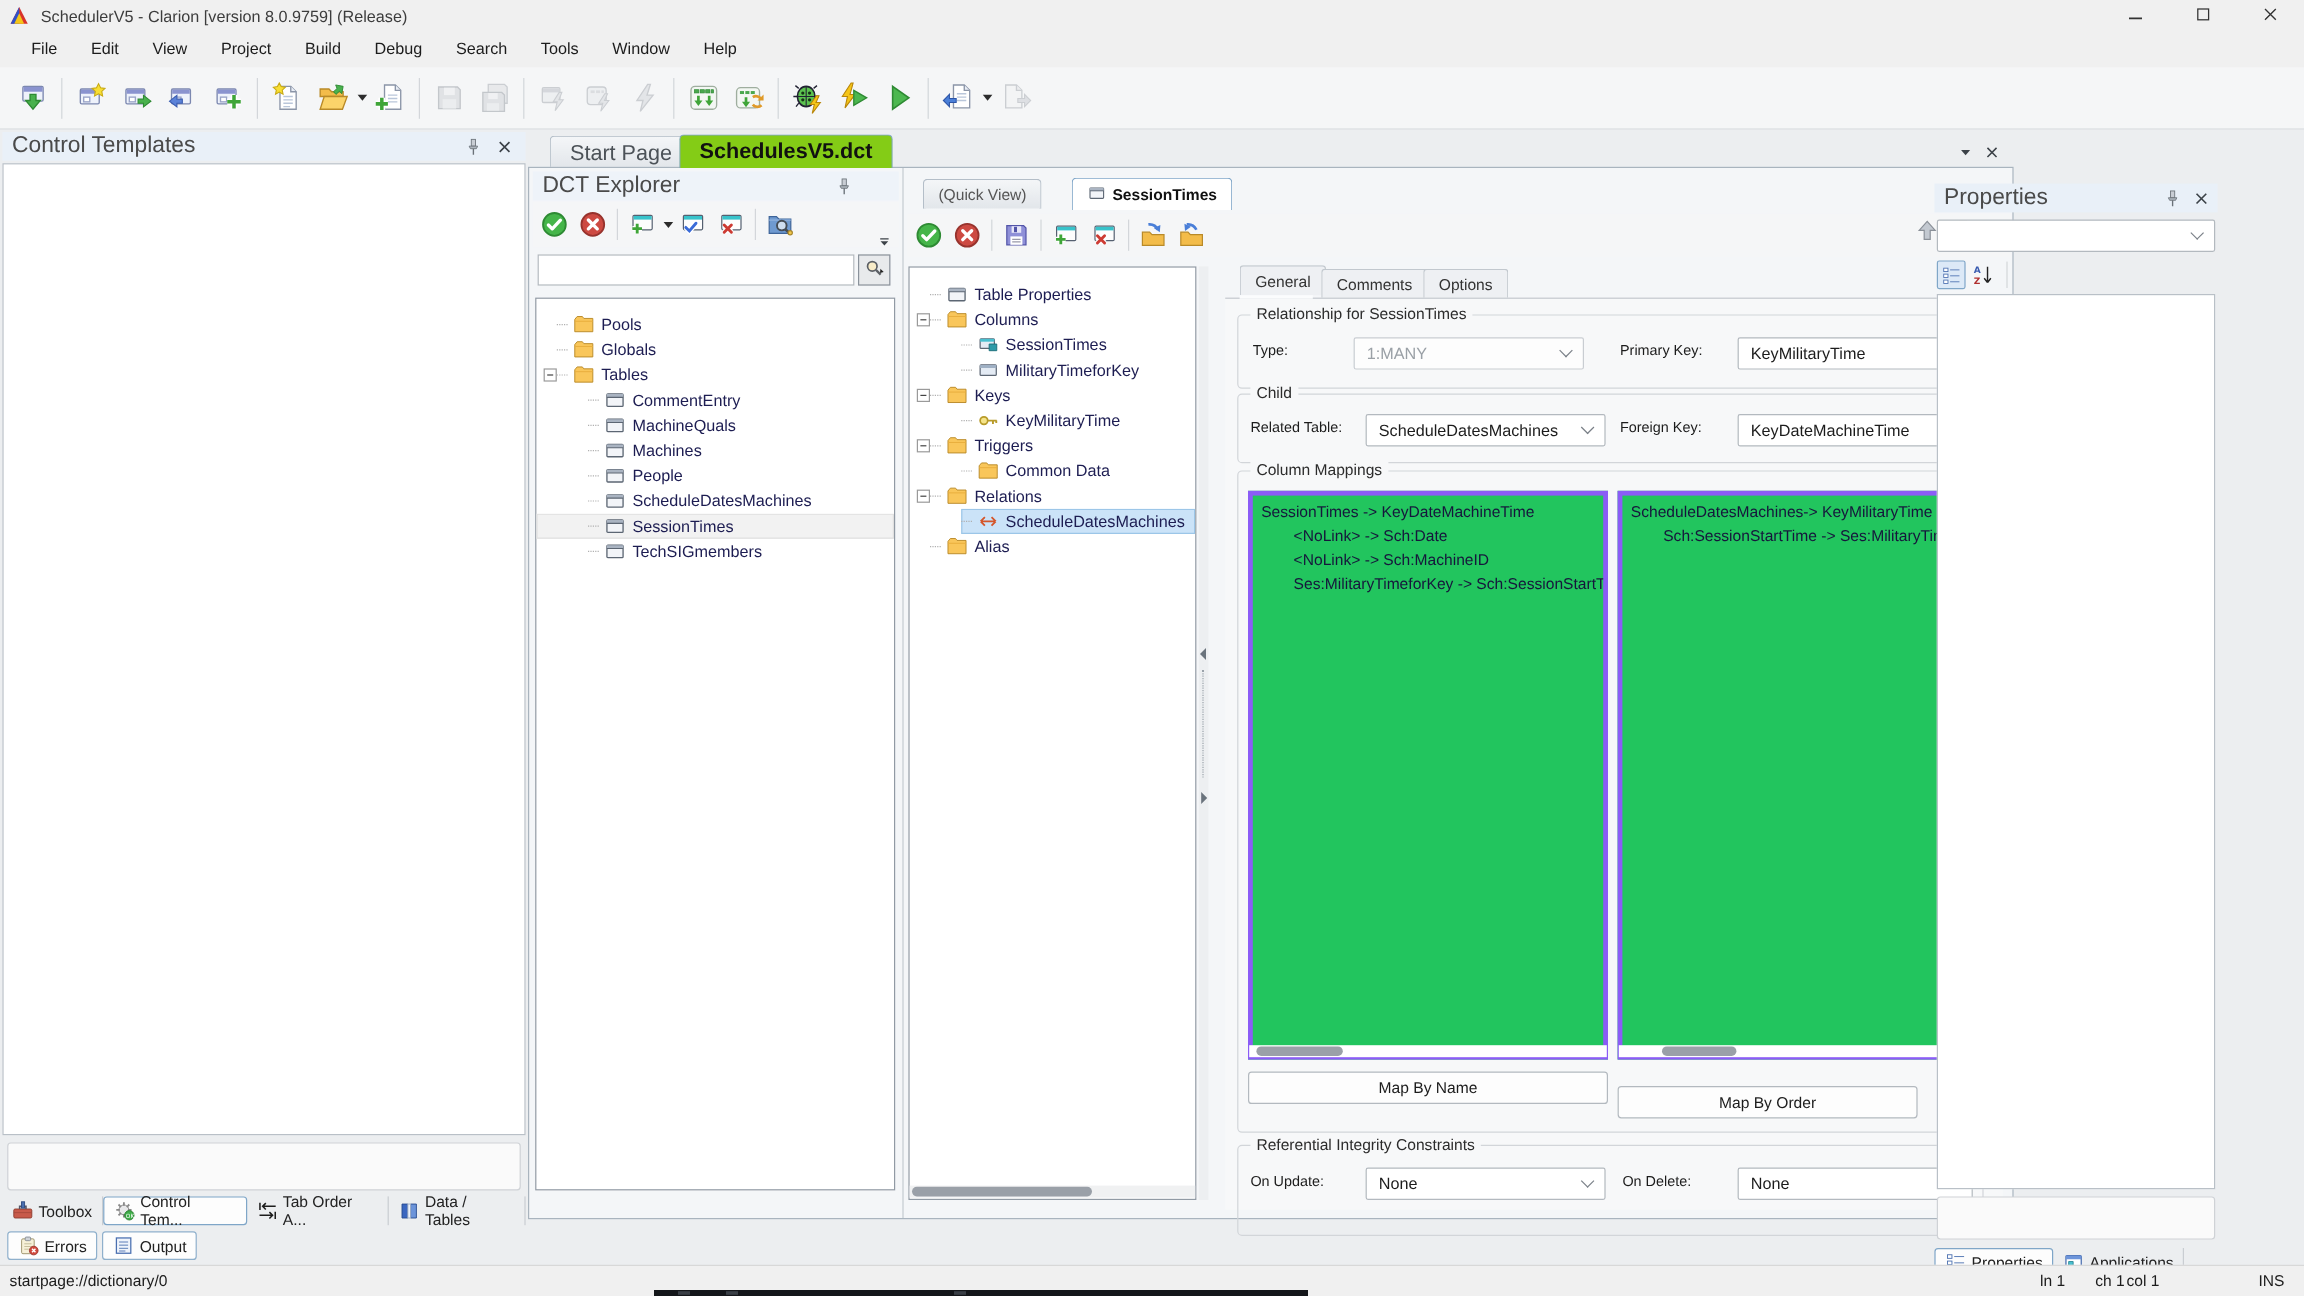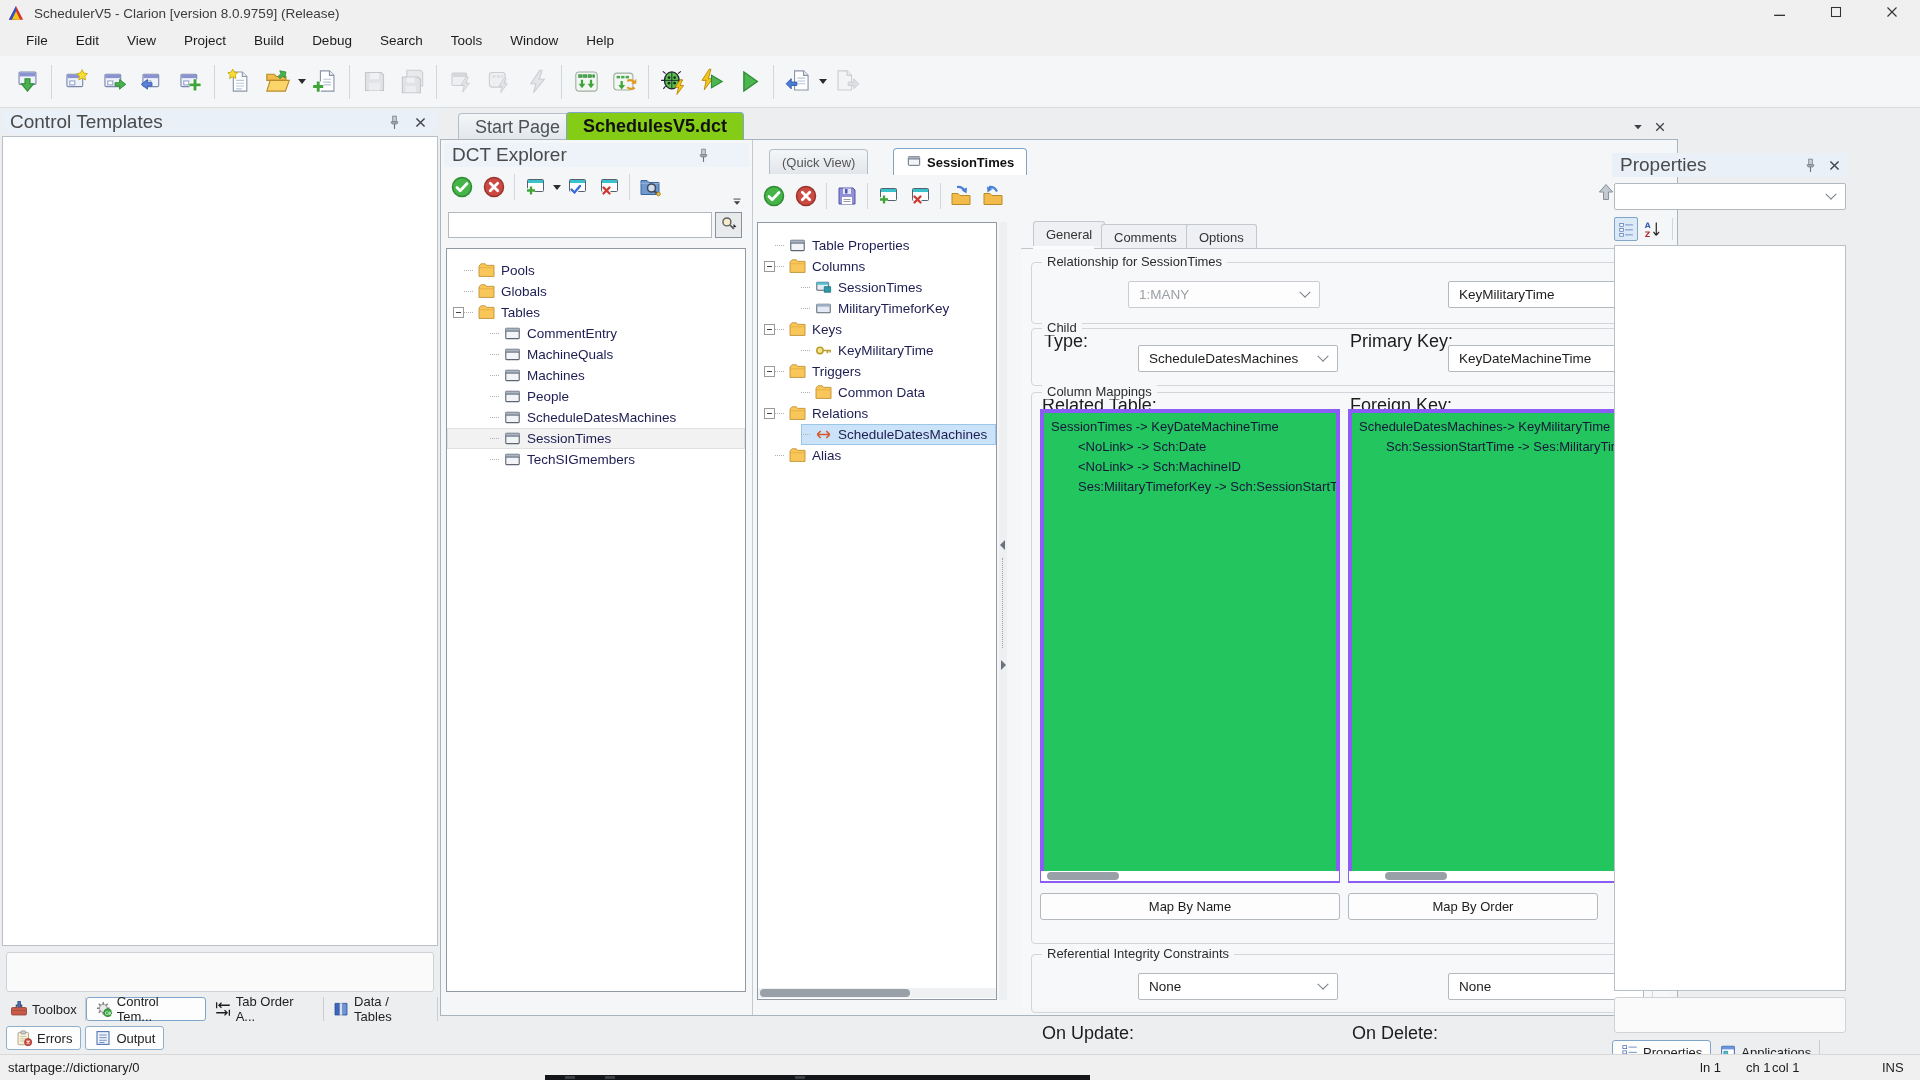--- a/index.html
+++ b/index.html
@@ -57,21 +57,21 @@
   .exp-space { width:13px; flex:0 0 13px; }
   .tree-ic { width:19px; height:19px; flex:0 0 19px; margin:0 5px 0 2px; }
   .row-core { display:flex; align-items:center; height:21px; padding-right:6px; }
   .tree-row.sel-soft { background:#f2f2f2; box-shadow:inset 0 0 0 1px #e0e0e0; }
   .tree-row.sel-blue .row-core { background:#cbe3f8; box-shadow:inset 0 0 0 1px #9cc6e8; flex:1; }
 
   
   .group { position:absolute; border:1px solid #d2d5d9; border-radius:4px; }
   .group-label { position:absolute; top:-9px; left:10px; background:#f7f8f9; padding:0 5px;
                  font-size:13px; color:#2c2c2c; white-space:nowrap; }
-  .flabel { position:absolute; font-size:18px; color:#1c1c1c; white-space:nowrap;margin-top:46px; }
+  .flabel { position:absolute; font-size:12px; color:#1c1c1c; white-space:nowrap; }
   .combo { position:absolute; height:27px; background:#fff; border:1px solid #b3b9bf; border-radius:2px;
            display:flex; align-items:center; padding:0 10px; font-size:13.5px; color:#1c1c1c; }
   .combo .chev { margin-left:auto; width:8px; height:8px; border-right:1.6px solid #7a8088;
                  border-bottom:1.6px solid #7a8088; transform:rotate(45deg) translate(-2px,-2px); }
   .combo.disabled { color:#9aa0a6; border-color:#c9cdd2; background:#fdfdfd; }
   .listbox { position:absolute; background:#22c55e; border:4px solid #8b5cf6; overflow:hidden; }
   .map-line { height:20px; line-height:20px; font-size:13px; color:#16163c; white-space:nowrap; }
   .btn { position:absolute; height:27px; background:#fdfdfd; border:1px solid #b3b9bf; border-radius:3px;
          display:flex; align-items:center; justify-content:center; font-size:13px; color:#1c1c1c; }
   .hscroll { position:absolute; height:10px; background:#f0f1f2; }
@@ -907,26 +907,26 @@
         </div>
       <div class="hscroll" style="left:9px; top:478px; width:298px; background:#fff;">
         <div class="hthumb" style="left:6px; width:72px;"></div>
       </div>
       <div class="hscroll" style="left:317px; top:478px; width:296px; background:#fff;">
         <div class="hthumb" style="left:36px; width:62px;"></div>
       </div>
       <div class="btn" style="left:8px; top:500px; width:300px;">
         <span>Map By Name</span>
       </div>
-      <div class="btn" style="left:316px; top:500px; width:250px;">
+      <div class="btn" style="left:316px; top:512px; width:250px;">
         <span>Map By Order</span>
       </div>
     </div>
 
-    <div class="group" style="left:590px; top:814px; width:622px; height:59px;">
+    <div class="group" style="left:590px; top:814px; width:622px; height:76px;">
       <span class="group-label">Referential Integrity Constraints</span>
       <span class="flabel" style="left:10px; top:22px;">On Update:</span>
       <div class="combo" style="left:106px; top:18px; width:200px;">
         <span>None</span>
           <span class="chev"></span>
       </div>
       <span class="flabel" style="left:320px; top:22px;">On Delete:</span>
       <div class="combo" style="left:416px; top:18px; width:196px;">
         <span>None</span>
           <span class="chev"></span>

